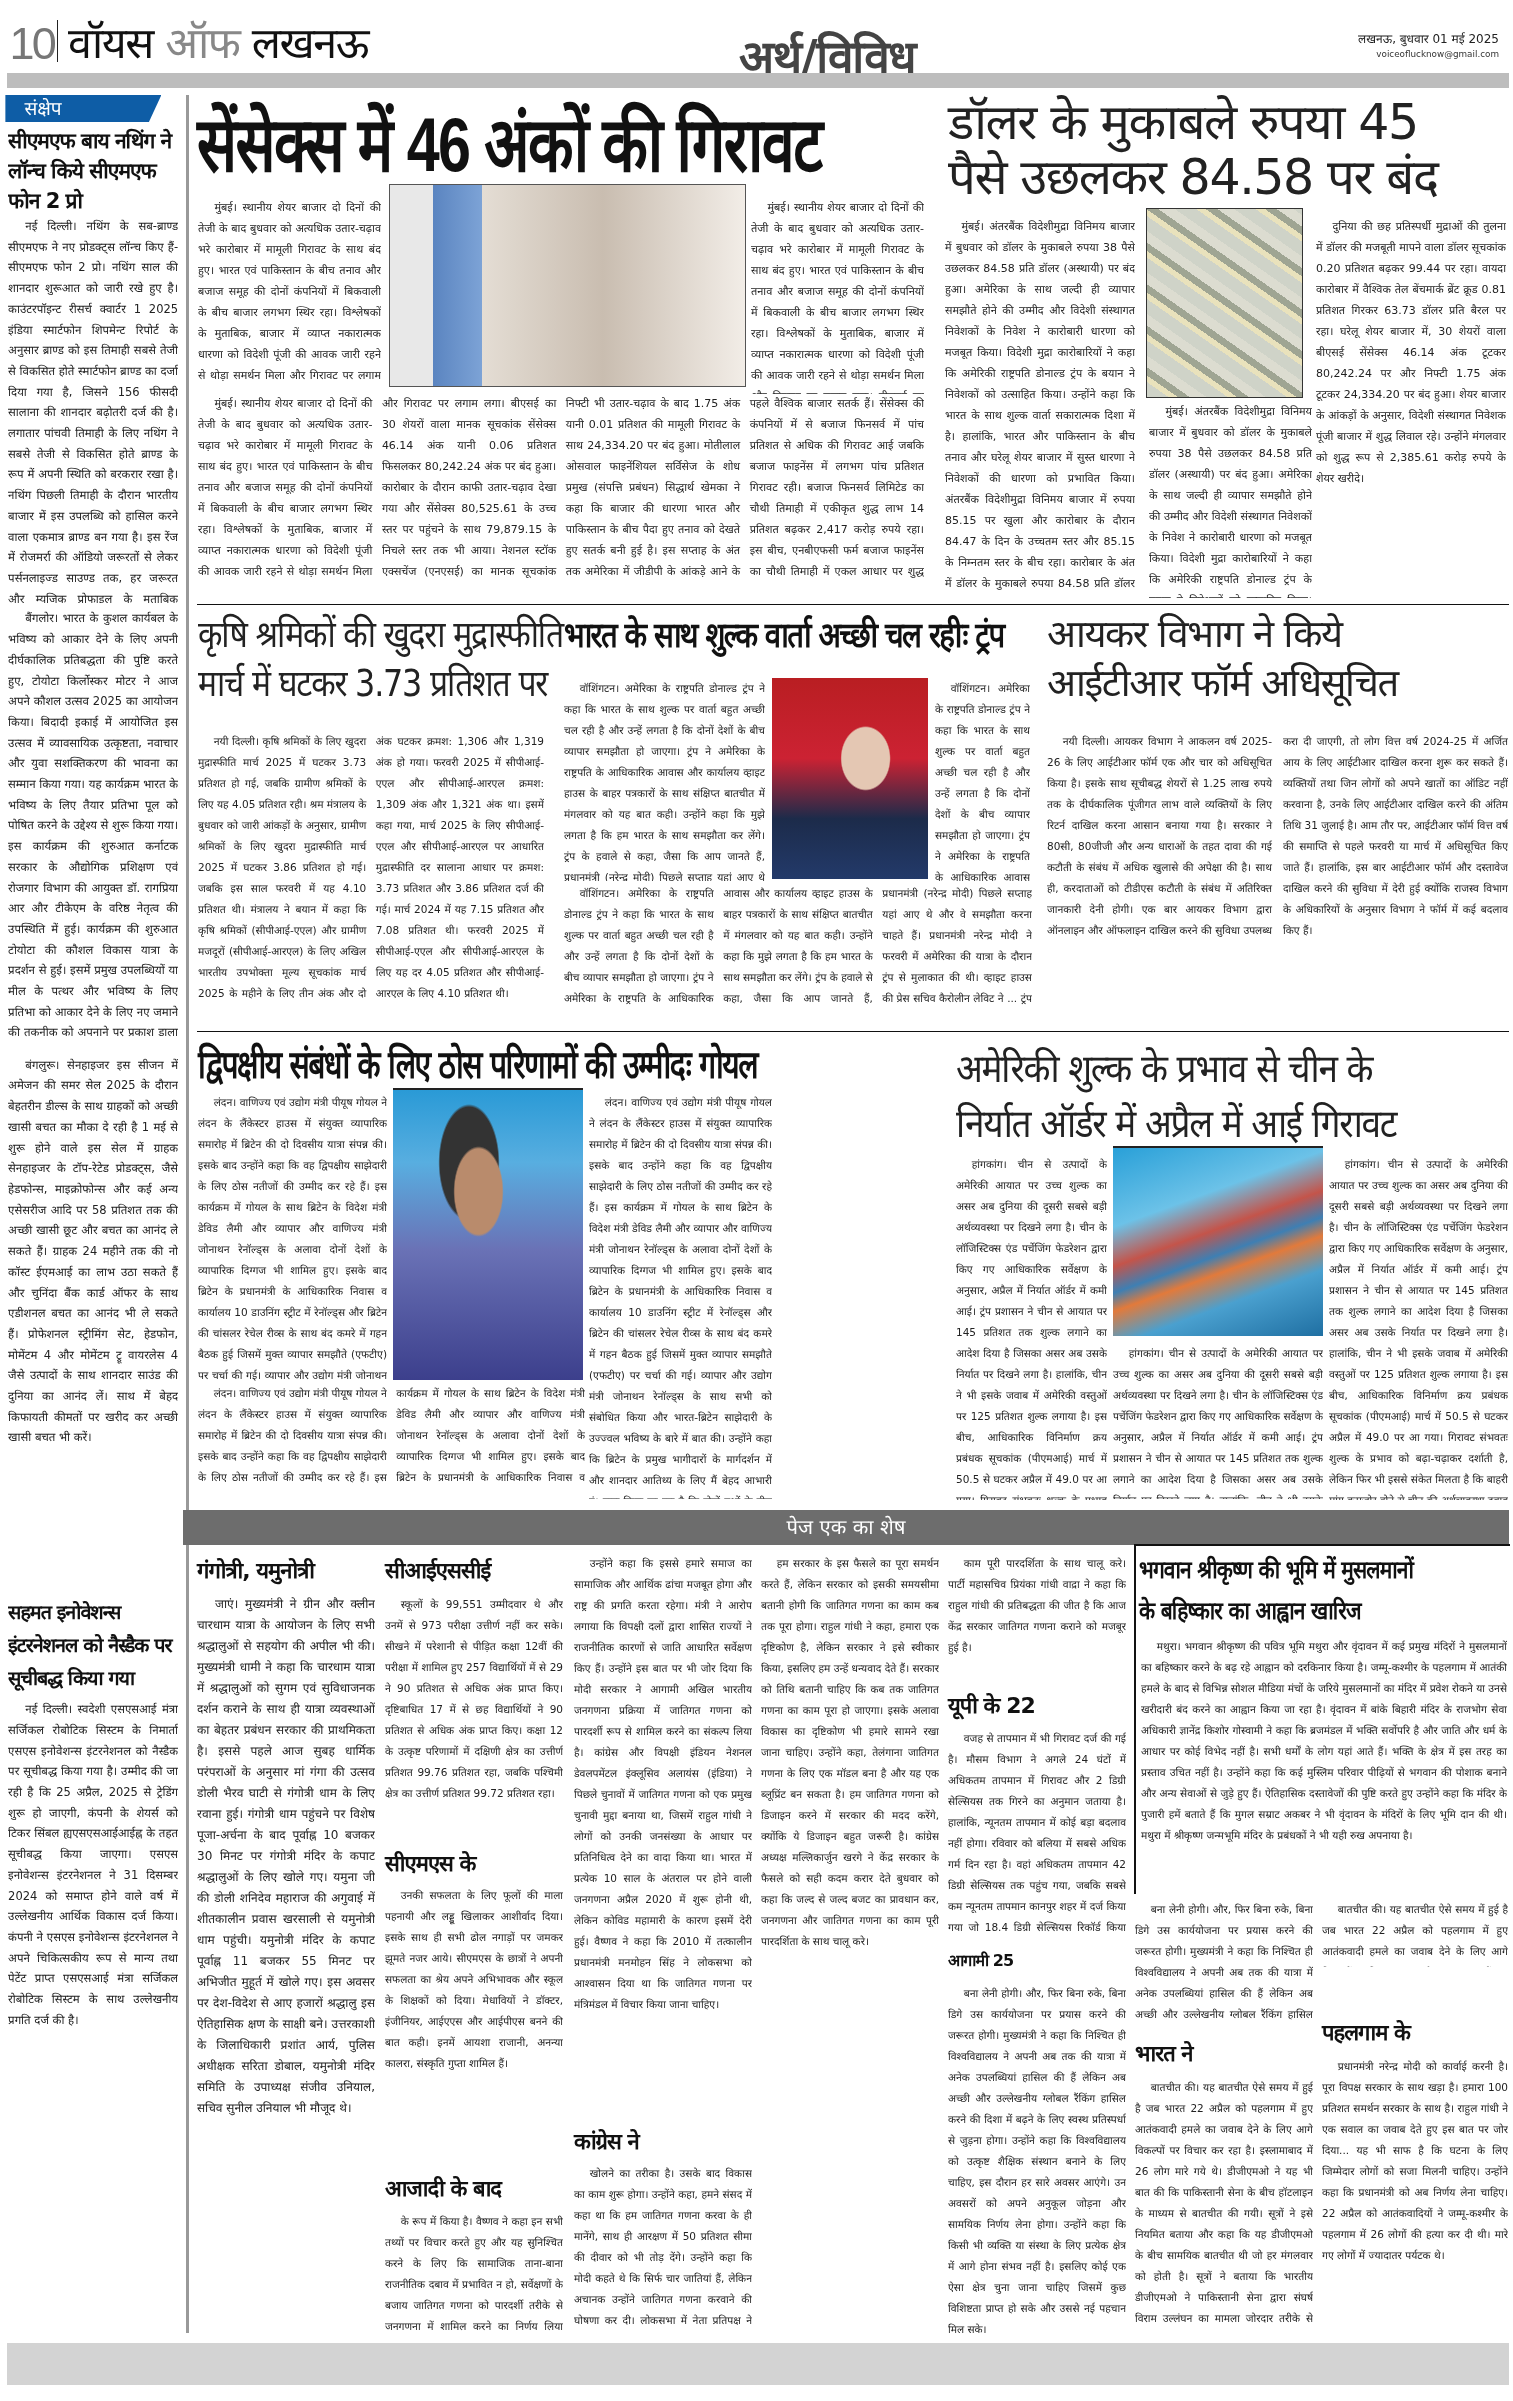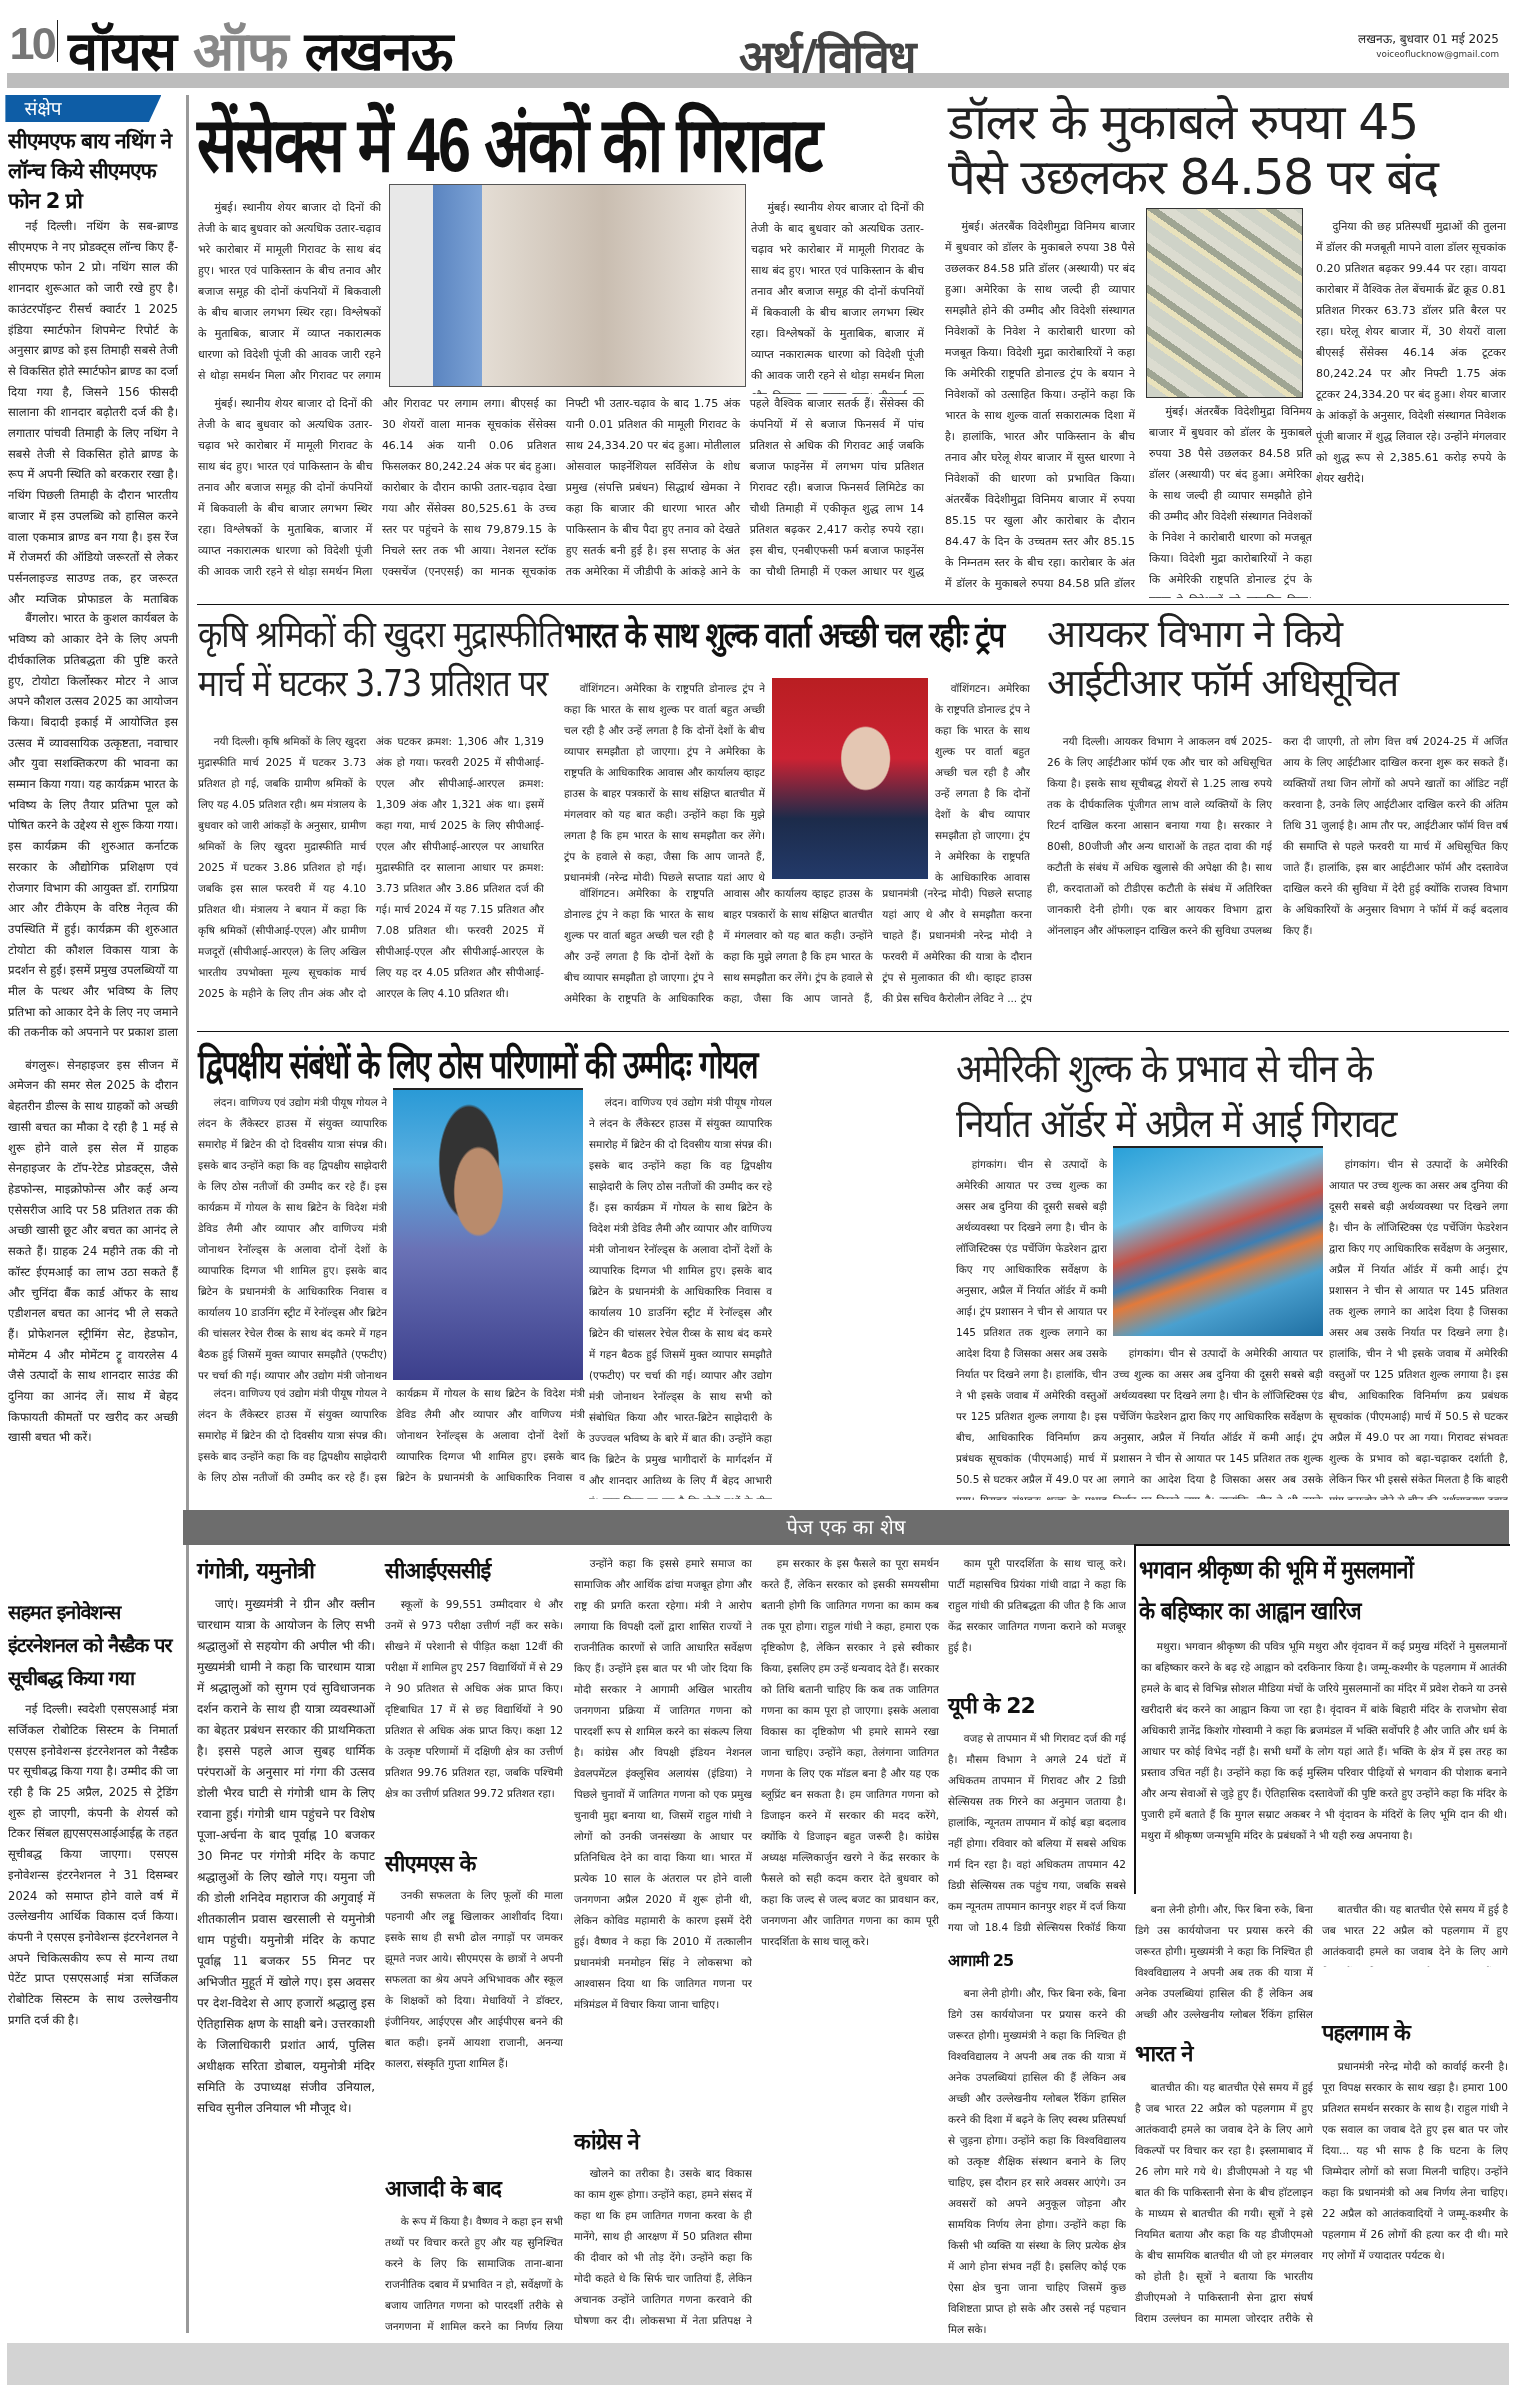--- a/index.html
+++ b/index.html
@@ -1,20 +1,20 @@
 <!DOCTYPE html>
 <html style="font-size:11px"><head>
 <meta charset="utf-8">
 <style>
 *{box-sizing:border-box;margin:0;padding:0}
 body{width:1514px;height:2401px;background:#fff;font-family:"DejaVu Sans","Liberation Sans",sans-serif;color:#1a1a1a;position:relative;overflow:hidden}
 .abs{position:absolute}
-.mast-num{left:9.5px;top:17.6px;font-size:45px;font-weight:bold;color:#777;font-family:"Liberation Sans",sans-serif;letter-spacing:-2.7px}
+.mast-num{left:9.5px;top:17.6px;font-size:45px;font-weight:normal;color:#777;font-family:"Liberation Sans",sans-serif;letter-spacing:-2.7px}
 .mast-sep{left:57px;top:20.3px;width:1.4px;height:42px;background:#222}
-.mast-title{left:68px;top:12.2px;font-size:54px;font-weight:bold;color:#111;letter-spacing:-1.4px}
+.mast-title{left:68px;top:12.2px;font-size:43px;font-weight:normal;color:#111;letter-spacing:-1.4px}
 .mast-title .g{color:#888}
 .section-title{left:739px;top:24.4px;font-size:46px;font-weight:bold;color:#444;letter-spacing:-1.4px}
 .date{right:15px;top:30px;font-size:12px;color:#222}
 .email{right:15px;top:49px;font-size:8.8px;color:#333}
 .topbar{left:6.8px;top:73px;width:1502px;height:15px;background:#bdbdbd}
 .col{font-size:12px;line-height:21px;text-align:justify;color:#222;overflow:hidden}
 .col p{text-indent:1.5em}
 .vline{background:#999;width:2.7px}
 .sidehead{font-weight:bold;line-height:41px;letter-spacing:-1px;color:#111}
 .badge{left:5.4px;top:95px;width:156px;height:27px;background:#0e5da6;color:#fff;font-size:19px;padding-left:19px;line-height:27px;clip-path:polygon(0 0,100% 0,92% 100%,0 100%)}

